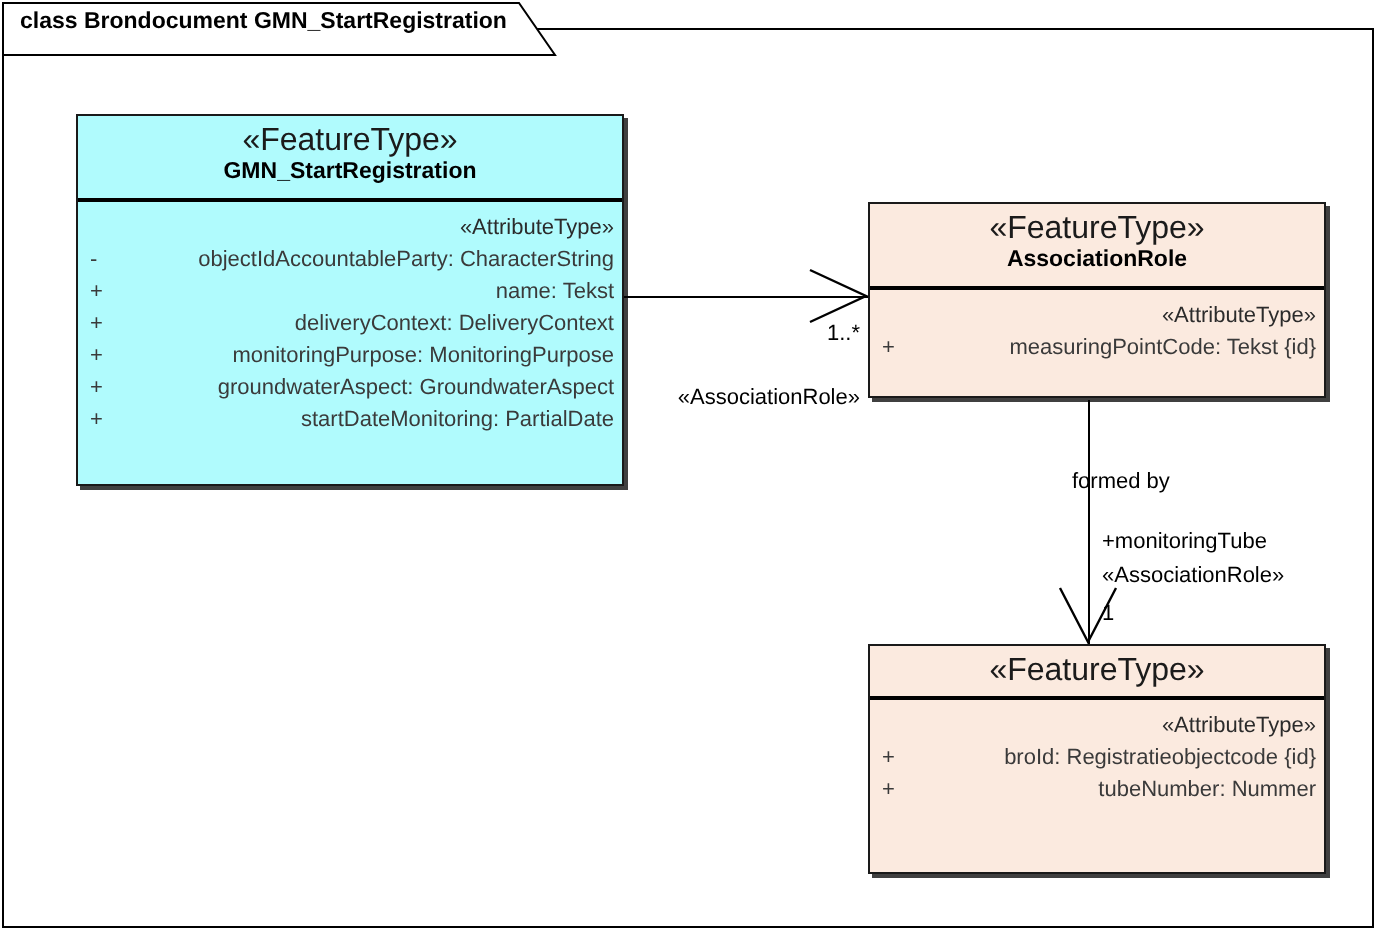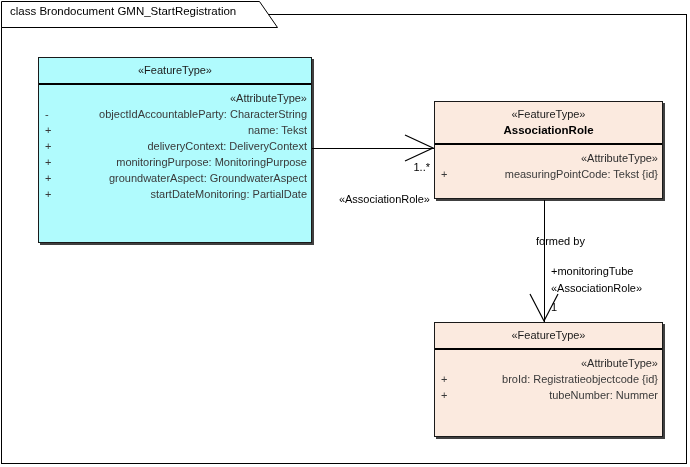--- a/index.html
+++ b/index.html
@@ -8,21 +8,21 @@
 
   
   .frame{position:absolute;left:1px;top:14px;width:686px;height:450px;border:1px solid #000;box-sizing:border-box;background:#fff;}
 
   
   .uml{position:absolute;box-sizing:border-box;border:1px solid #1a1a1a;
        box-shadow:2px 2px 0 0 rgba(0,0,0,0.75);}
   .uml.cyan{background:#b0fbfd;}
   .uml.peach{background:#fbeadf;}
   .uml-head{box-sizing:border-box;border-bottom:2px solid #000;padding:5px 4px 5px 4px;text-align:center;}
-  .stereo{font-size:11px;color:#1b1b1b;line-height:15px;}
+  .stereo{font-size:16px;color:#1b1b1b;line-height:15px;}
   .cname{font-size:11.5px;font-weight:bold;color:#000;line-height:16px;}
   .uml-body{padding:5px 4px 5px 6px;}
   .attr-stereo{font-size:11px;color:#2b2b2b;line-height:16px;padding-left:8px;text-align:right;}
   .attr-row{display:flex;font-size:11px;color:#3a3a3a;line-height:16px;white-space:nowrap;}
   .attr-vis{width:16px;flex:0 0 16px;text-align:left;color:#3a3a3a;}
   .attr-txt{flex:1 1 auto;text-align:right;}
 
   
   .hline{position:absolute;height:0;border-top:1px solid #000;}
   .vline{position:absolute;width:0;border-left:1px solid #000;}
@@ -33,25 +33,26 @@
 </head>
 <body>
 
 <div id="canvas">
 
   <div class="frame"></div>
 
   <svg width="290" height="30" style="position:absolute;left:1px;top:1px;">
     <path d="M0.5,0.5 L258.5,0.5 L276.5,26.5 L0.5,26.5 Z" fill="#ffffff" stroke="#000000" stroke-width="1"></path>
   </svg>
-  <div style="position:absolute;left:10px;top:5px;font-size:11.5px;font-weight:normal;color:#000;white-space:nowrap;">class Brondocument GMN_StartRegistration</div>
+  <div style="position:absolute;left:10px;top:5px;font-size:11.5px;font-weight:bold;color:#000;white-space:nowrap;">class Brondocument GMN_StartRegistration</div>
 
   <div class="uml cyan" style="left:38px;top:57px;width:274px;height:186px;">
     <div class="uml-head">
       <div class="stereo">«FeatureType»</div>
+      <div class="cname">GMN_StartRegistration</div>
     </div>
     <div class="uml-body">
       <div class="attr-stereo">«AttributeType»</div>
       <div class="attr-row">
         <span class="attr-vis">-</span>
         <span class="attr-txt">objectIdAccountableParty: CharacterString</span>
       </div>
       <div class="attr-row">
         <span class="attr-vis">+</span>
         <span class="attr-txt">name: Tekst</span>

